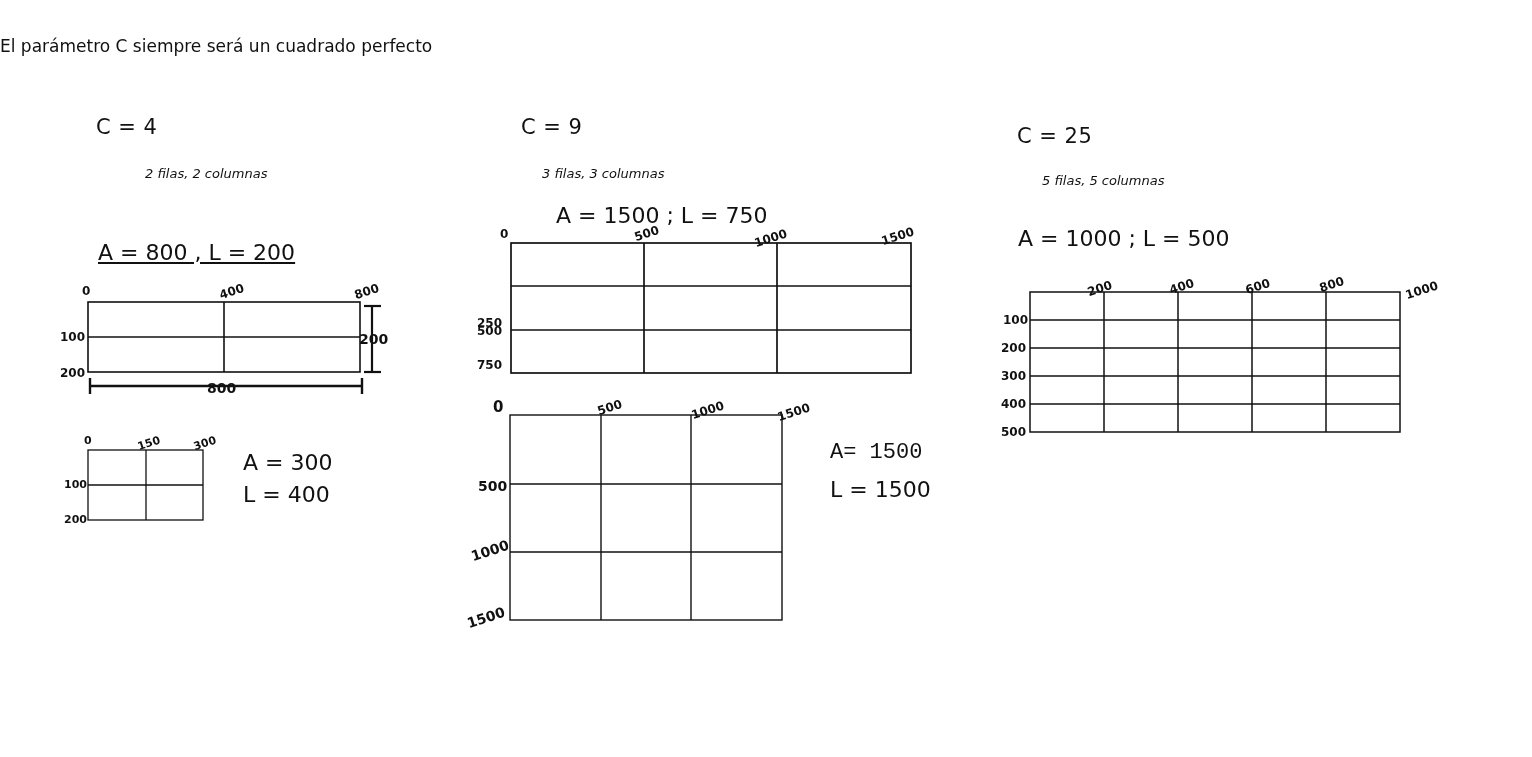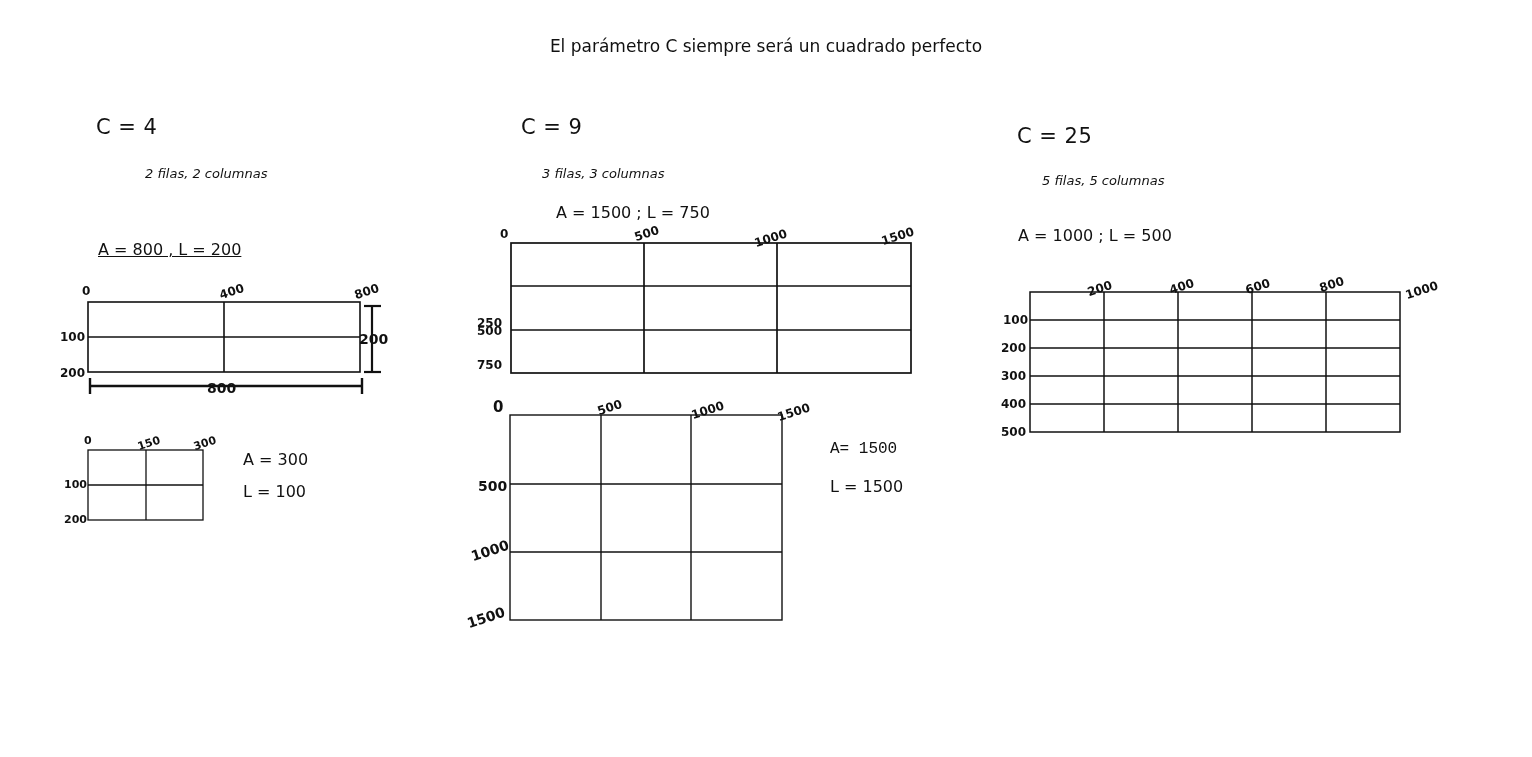--- a/index.html
+++ b/index.html
@@ -11,34 +11,34 @@
     width: 1532px;
     height: 757px;
     position: relative;
     font-family: "DejaVu Sans", sans-serif;
     color: #111111;
     overflow: hidden;
   }
   .abs { position: absolute; }
   .title {
     left: 0; top: 36px; width: 1532px;
-    text-align: center;
+    text-align: left;
     font-size: 17px;
     color: #111;
   }
   .section-head {
     font-size: 21px;
     letter-spacing: 0.5px;
   }
   .section-sub {
     font-size: 13px;
     font-style: italic;
   }
   .annot-big {
-    font-size: 16px;
+    font-size: 22px;
     white-space: nowrap;
   }
   .tick {
     font-size: 12px;
     font-weight: bold;
     white-space: nowrap;
   }
   .tick-rot {
     font-size: 12px;
     font-weight: bold;
@@ -90,21 +90,21 @@
   <rect class="gl" x="88" y="450" width="115" height="70" stroke-width="1.3"></rect>
   <line class="gl" x1="146" y1="450" x2="146" y2="520" stroke-width="1.3"></line>
   <line class="gl" x1="88" y1="485" x2="203" y2="485" stroke-width="1.3"></line>
 </svg>
 <div class="abs tick" style="left:84px; top:434px; font-size:11px;">0</div>
 <div class="abs tick-rot" style="left:140px; top:440px; font-size:11px;">150</div>
 <div class="abs tick-rot" style="left:196px; top:440px; font-size:11px;">300</div>
 <div class="abs tick" style="left:64px; top:478px; font-size:11px;">100</div>
 <div class="abs tick" style="left:64px; top:513px; font-size:11px;">200</div>
 <div class="abs annot-big" style="left:243px; top:450px;">A = 300</div>
-<div class="abs annot-big" style="left:243px; top:482px;">L = 100</div>
+<div class="abs annot-big" style="left:243px; top:482px;">L = 400</div>
 
 <div class="abs section-head" style="left:521px; top:115px;">C = 9</div>
 <div class="abs section-sub" style="left:542px; top:166px;">3 filas, 3 columnas</div>
 
 <div class="abs annot-big" style="left:556px; top:203px;">A = 1500 ;  L = 750</div>
 
 <svg style="left:0px; top:0px; width:1000px; height:420px;">
   <rect class="gl" x="511" y="243" width="400" height="130" stroke-width="1.7"></rect>
   <line class="gl" x1="644" y1="243" x2="644" y2="373" stroke-width="1.7"></line>
   <line class="gl" x1="777" y1="243" x2="777" y2="373" stroke-width="1.7"></line>

